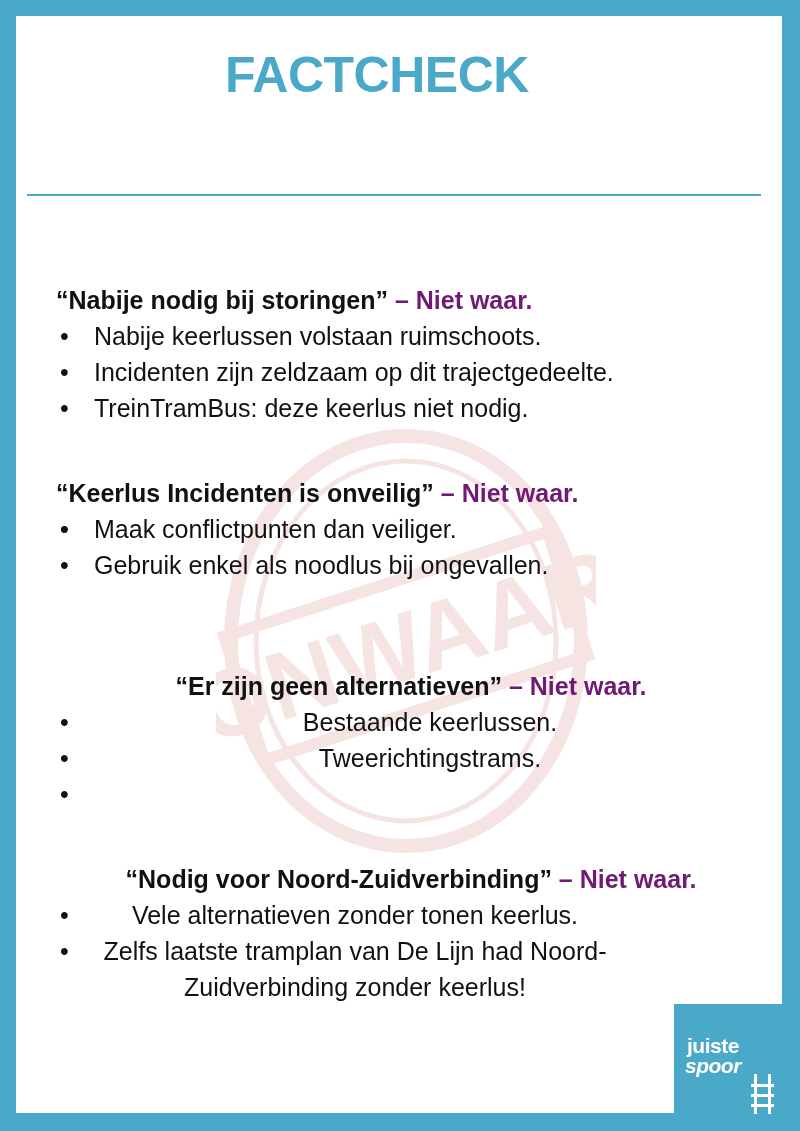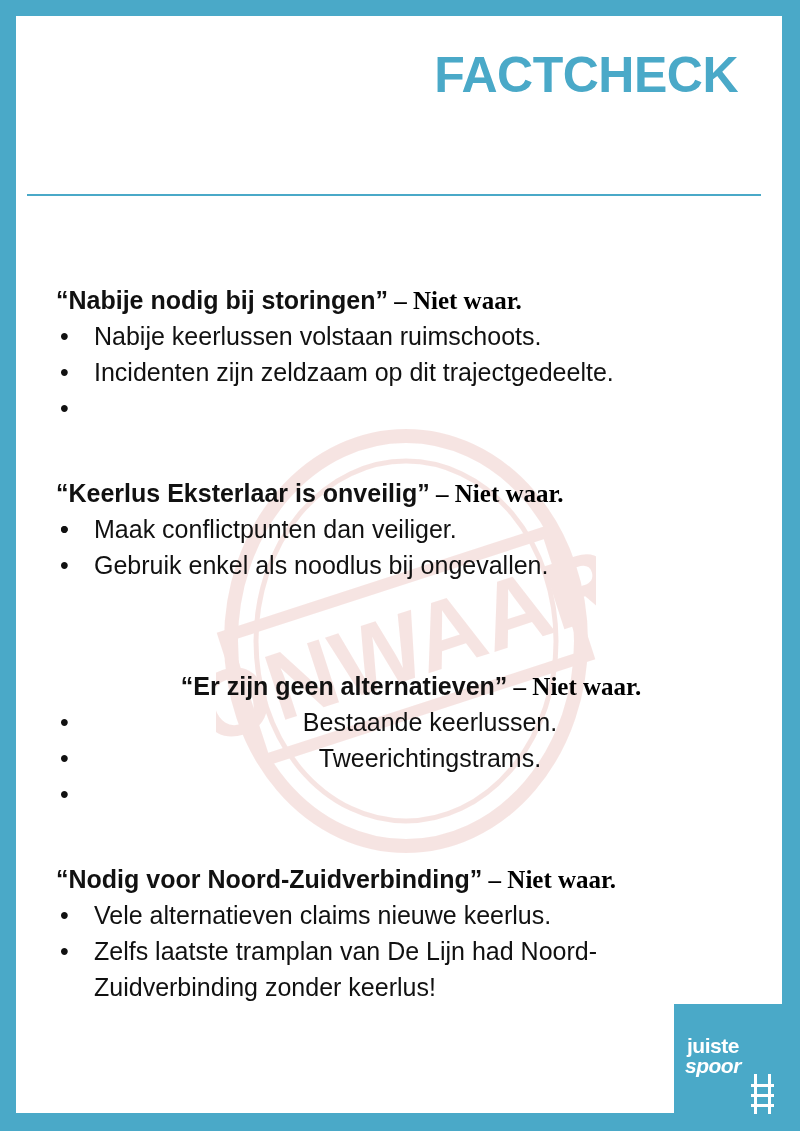--- a/index.html
+++ b/index.html
@@ -11,33 +11,33 @@
   }
   .page {
     position: absolute; left: 16px; top: 16px; width: 766px; height: 1097px;
     background: #ffffff; overflow: hidden;
   }
   .watermark {
     position: absolute; left: 200px; top: 395px; width: 380px; height: 460px;
     pointer-events: none; opacity: 0.13;
   }
   .title {
-    position: absolute; left: 0; width: 722px; text-align: right;
+    position: absolute; left: 0; width: 722px; text-align: center;
     color: #4aa9c8; font-weight: bold; letter-spacing: -0.5px;
   }
   .title.l1 { top: 30px; font-size: 50px; }
   .title.l2 { top: 102px; font-size: 50px; }
   .rule {
     position: absolute; left: 11px; top: 178px; width: 734px; height: 2px; background: #4aa9c8;
   }
   .section { position: absolute; left: 40px; width: 710px; }
   .claim {
     font-size: 25px; font-weight: bold; color: #111; margin: 0 0 3px 0; white-space: nowrap;
   }
-  .claim .verdict { color: #000000; font-family: Liberation Serif, serif; }
+  .claim .verdict { color: #701a75; }
   ul { list-style: none; margin: 0; padding: 0; }
   li {
     position: relative; font-size: 25px; color: #111; line-height: 36px; padding-left: 38px;
   }
   li .bullet { position: absolute; left: 4px; top: 0; }
   .logo {
     position: absolute; left: 674px; top: 1004px; width: 126px; height: 127px; background: #4aa9c8;
   }
   .logo .t1, .logo .t2 {
     position: absolute; color: #fff; font-weight: bold; font-size: 21px; letter-spacing: -0.5px;
@@ -60,52 +60,52 @@
   <div class="title l1">FACTCHECK</div>
   <div class="rule"></div>
 
   <div class="section" style="top:270px;">
     <div class="claim">
       <span>“Nabije nodig bij storingen”</span><span class="verdict"> – Niet waar.</span>
     </div>
     <ul>
       <li><span class="bullet">•</span><span>Nabije keerlussen volstaan ruimschoots.</span></li>
       <li><span class="bullet">•</span><span>Incidenten zijn zeldzaam op dit trajectgedeelte.</span></li>
-      <li><span class="bullet">•</span></li>
+      <li><span class="bullet">•</span><span>TreinTramBus: deze keerlus niet nodig.</span></li>
     </ul>
   </div>
 
   <div class="section" style="top:463px;">
     <div class="claim">
-      <span>“Keerlus Eksterlaar is onveilig”</span><span class="verdict"> – Niet waar.</span>
+      <span>“Keerlus Incidenten is onveilig”</span><span class="verdict"> – Niet waar.</span>
     </div>
     <ul>
       <li><span class="bullet">•</span></li>
       <li><span class="bullet">•</span><span>Maak conflictpunten dan veiliger.</span></li>
       <li><span class="bullet">•</span><span>Gebruik enkel als noodlus bij ongevallen.</span></li>
     </ul>
   </div>
 
   <div class="section" style="top:656px;text-align:center;">
     <div class="claim">
       <span>“Er zijn geen alternatieven”</span><span class="verdict"> – Niet waar.</span>
     </div>
     <ul>
       <li><span class="bullet">•</span><span>Bestaande keerlussen.</span></li>
       <li><span class="bullet">•</span><span>Tweerichtingstrams.</span></li>
       <li><span class="bullet">•</span></li>
     </ul>
   </div>
 
-  <div class="section" style="top:849px;">
+  <div class="section" style="top:849px;text-align:center;">
     <div class="claim">
       <span>“Nodig voor Noord-Zuidverbinding”</span><span class="verdict"> – Niet waar.</span>
     </div>
     <ul style="width:560px;">
-      <li><span class="bullet">•</span><span>Vele alternatieven claims nieuwe keerlus.</span></li>
+      <li><span class="bullet">•</span><span>Vele alternatieven zonder tonen keerlus.</span></li>
       <li><span class="bullet">•</span><span>Zelfs laatste tramplan van De Lijn had Noord-Zuidverbinding zonder keerlus!</span></li>
     </ul>
   </div>
 </div>
 
 <div class="logo">
   <span class="t1">juiste</span>
   <span class="t2">spoor</span>
   <svg style="position:absolute;left:72px;top:60px;" width="40" height="50" viewBox="0 0 40 50">
     <rect x="8" y="10" width="3" height="40" fill="#fff"></rect>

